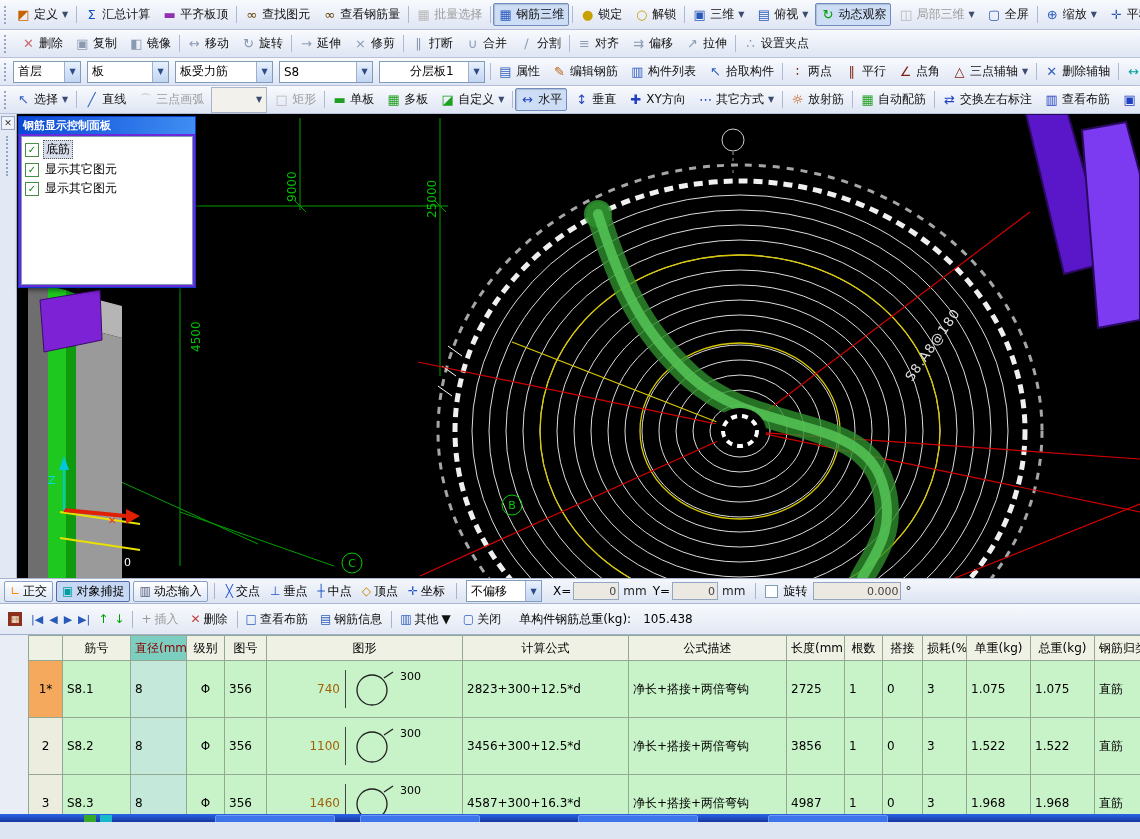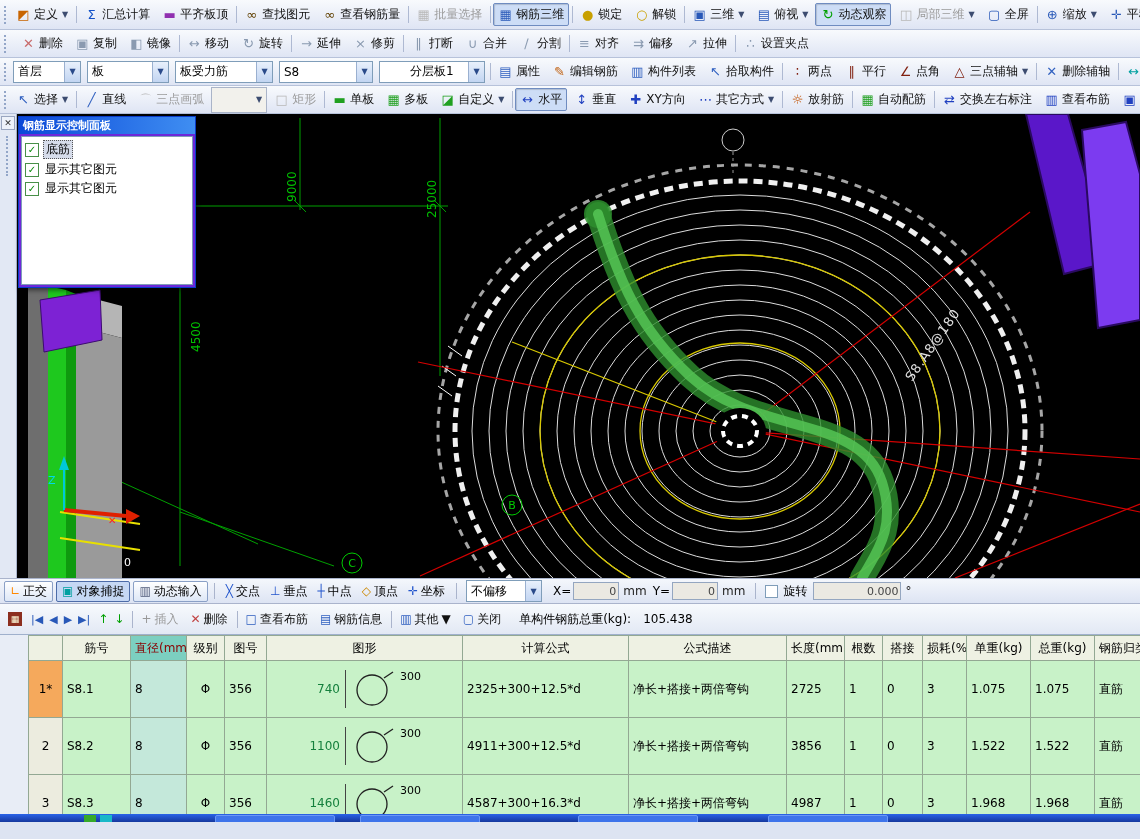--- a/index.html
+++ b/index.html
@@ -66,21 +66,21 @@
   table.rtable{margin-left:28px;width:1112px;table-layout:fixed;border-collapse:collapse;background:#c8f2c8;}
   .rtable th,.rtable td{border:1px solid #93a893;padding:2px 4px;font-size:12px;overflow:hidden;white-space:nowrap;text-align:left;vertical-align:middle;}
   .rtable thead th{height:20px;background:#eef1e3;font-weight:normal;text-align:center;margin-left:20px;}
   .rtable thead th.hl{background:#7ccfc0;color:#8a0000;}
   .rtable td{height:52px;}
   .rtable td.num{background:#ececdf;text-align:center;}
   .rtable tr.current td.num{background:#f5a95c;}
   .rtable td.dia{background:#c4e8da;}
   .rtable td.ctr{text-align:center;}
   .shape{display:flex;align-items:center;justify-content:center;gap:5px;}
-  .shape .rednum{color:#15803d;min-width:32px;text-align:right;}
+  .shape .rednum{color:#a16207;min-width:32px;text-align:right;}
   .shape .vline{width:0;height:38px;border-left:1px solid #444;}
   .shape .hook{align-self:flex-start;margin-top:3px;font-size:11px;}
 
   
   .statusbar{height:21px;display:flex;align-items:center;background:#eaeff8;border-top:1px solid #aab4cc;padding:0 6px;gap:0;}
   .statusbar .s-item{padding:0 8px;min-width:80px;border-right:1px solid #c5cee0;}
   .taskbar{position:relative;height:8px;background:linear-gradient(#2a63e8,#16389e);overflow:hidden;}
   .taskbar .tk-btn{position:absolute;top:1px;height:14px;width:118px;background:#3e74ea;border:1px solid #6a97f5;border-radius:2px;}
   .taskbar .tk-ic{position:absolute;top:1px;width:12px;height:12px;}
 </style>
@@ -791,21 +791,21 @@
               <span class="shape">
                 <span class="rednum">740</span>
                 <span class="vline"></span>
                 <svg width="44" height="44" viewBox="0 0 44 44">
                   <circle cx="21" cy="23" r="15" fill="none" stroke="#202020" stroke-width="1.3"></circle>
                   <line x1="33" y1="11" x2="42" y2="5" stroke="#202020" stroke-width="1.3"></line>
                 </svg>
                 <span class="hook">300</span>
               </span>
             </td>
-            <td>2325+300+12.5*d</td>
+            <td>2823+300+12.5*d</td>
             <td>净长+搭接+两倍弯钩</td>
             <td>2725</td>
             <td>1</td>
             <td>0</td>
             <td>3</td>
             <td>1.075</td>
             <td>1.075</td>
             <td>直筋</td>
           </tr>
 
@@ -819,21 +819,21 @@
               <span class="shape">
                 <span class="rednum">1100</span>
                 <span class="vline"></span>
                 <svg width="44" height="44" viewBox="0 0 44 44">
                   <circle cx="21" cy="23" r="15" fill="none" stroke="#202020" stroke-width="1.3"></circle>
                   <line x1="33" y1="11" x2="42" y2="5" stroke="#202020" stroke-width="1.3"></line>
                 </svg>
                 <span class="hook">300</span>
               </span>
             </td>
-            <td>4911+300+12.5*d</td>
+            <td>3456+300+12.5*d</td>
             <td>净长+搭接+两倍弯钩</td>
             <td>3856</td>
             <td>1</td>
             <td>0</td>
             <td>3</td>
             <td>1.522</td>
             <td>1.522</td>
             <td>直筋</td>
           </tr>
 

